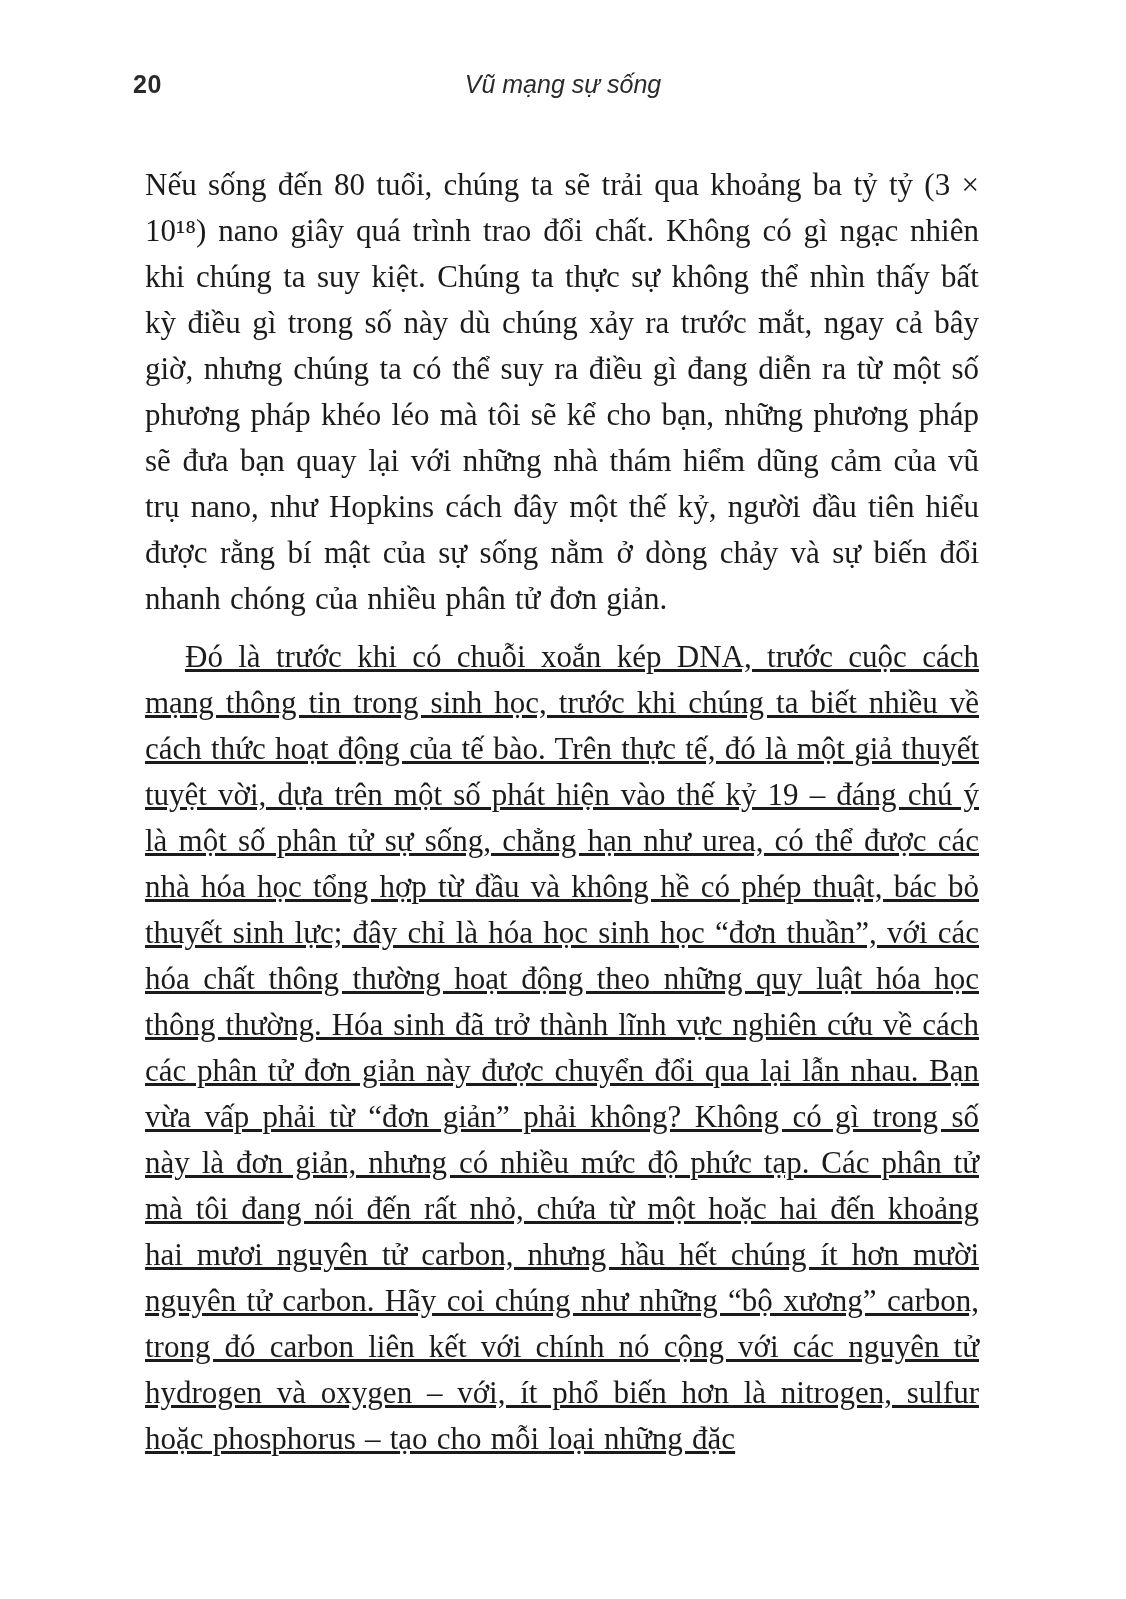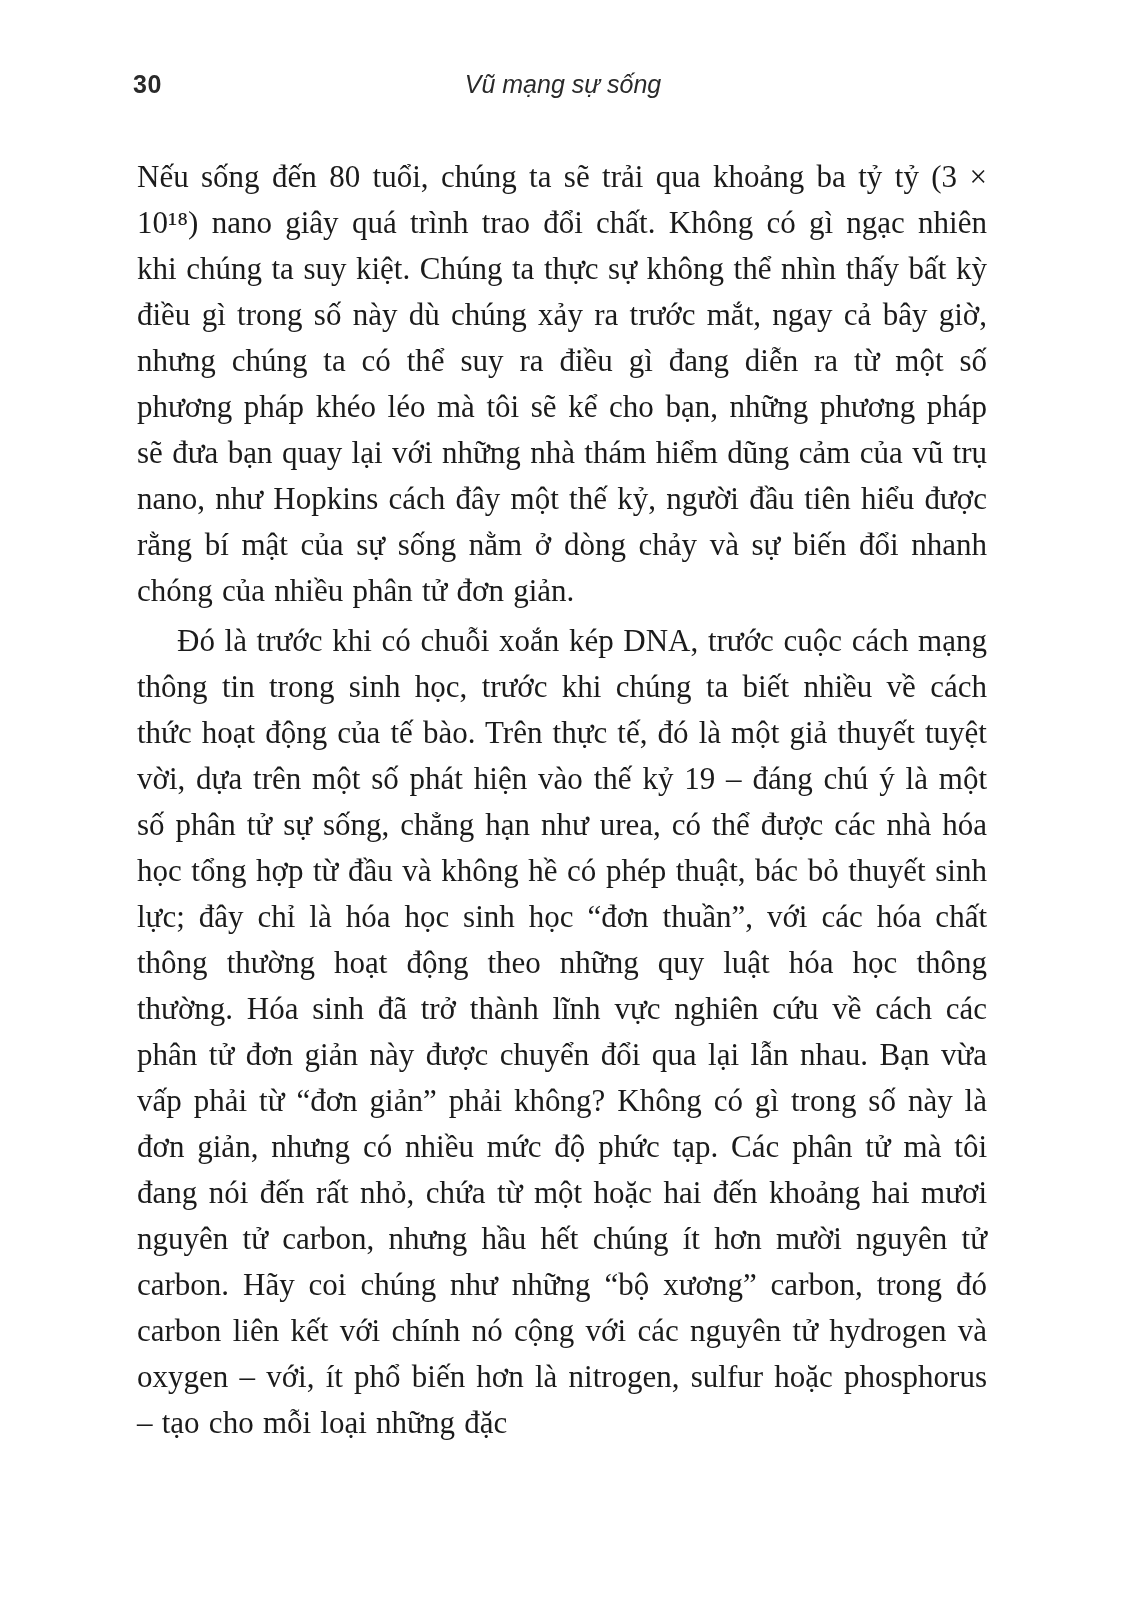--- a/index.html
+++ b/index.html
@@ -48,34 +48,35 @@
     left: 133px;
     width: 858px;
     font-family: "Liberation Serif", "DejaVu Serif", serif;
     font-size: 31px;
     line-height: 46px;
     color: #1b1b1b;
     text-align: justify;
     word-spacing: 1.5px;
   }
   .body-text p {
-    margin: 4px;
+    margin: 12px;
     padding: 0;
   }
   .body-text p.indent {
     text-indent: 40px;
+    text-decoration: underline;
   }
 </style>
 </head>
 <body>
 
 <div class="page">
 
   <div class="header">
-    <span class="page-number">30</span>
+    <span class="page-number">20</span>
     <span class="running-header">Vũ mạng sự sống</span>
   </div>
 
   <div class="body-text">
     <p>Nếu sống đến 80 tuổi, chúng ta sẽ trải qua khoảng ba tỷ tỷ (3 × 10¹⁸) nano giây quá trình trao đổi chất. Không có gì ngạc nhiên khi chúng ta suy kiệt. Chúng ta thực sự không thể nhìn thấy bất kỳ điều gì trong số này dù chúng xảy ra trước mắt, ngay cả bây giờ, nhưng chúng ta có thể suy ra điều gì đang diễn ra từ một số phương pháp khéo léo mà tôi sẽ kể cho bạn, những phương pháp sẽ đưa bạn quay lại với những nhà thám hiểm dũng cảm của vũ trụ nano, như Hopkins cách đây một thế kỷ, người đầu tiên hiểu được rằng bí mật của sự sống nằm ở dòng chảy và sự biến đổi nhanh chóng của nhiều phân tử đơn giản.</p>
     <p class="indent">Đó là trước khi có chuỗi xoắn kép DNA, trước cuộc cách mạng thông tin trong sinh học, trước khi chúng ta biết nhiều về cách thức hoạt động của tế bào. Trên thực tế, đó là một giả thuyết tuyệt vời, dựa trên một số phát hiện vào thế kỷ 19 – đáng chú ý là một số phân tử sự sống, chẳng hạn như urea, có thể được các nhà hóa học tổng hợp từ đầu và không hề có phép thuật, bác bỏ thuyết sinh lực; đây chỉ là hóa học sinh học “đơn thuần”, với các hóa chất thông thường hoạt động theo những quy luật hóa học thông thường. Hóa sinh đã trở thành lĩnh vực nghiên cứu về cách các phân tử đơn giản này được chuyển đổi qua lại lẫn nhau. Bạn vừa vấp phải từ “đơn giản” phải không? Không có gì trong số này là đơn giản, nhưng có nhiều mức độ phức tạp. Các phân tử mà tôi đang nói đến rất nhỏ, chứa từ một hoặc hai đến khoảng hai mươi nguyên tử carbon, nhưng hầu hết chúng ít hơn mười nguyên tử carbon. Hãy coi chúng như những “bộ xương” carbon, trong đó carbon liên kết với chính nó cộng với các nguyên tử hydrogen và oxygen – với, ít phổ biến hơn là nitrogen, sulfur hoặc phosphorus – tạo cho mỗi loại những đặc</p>
   </div>
 
 </div>
 

